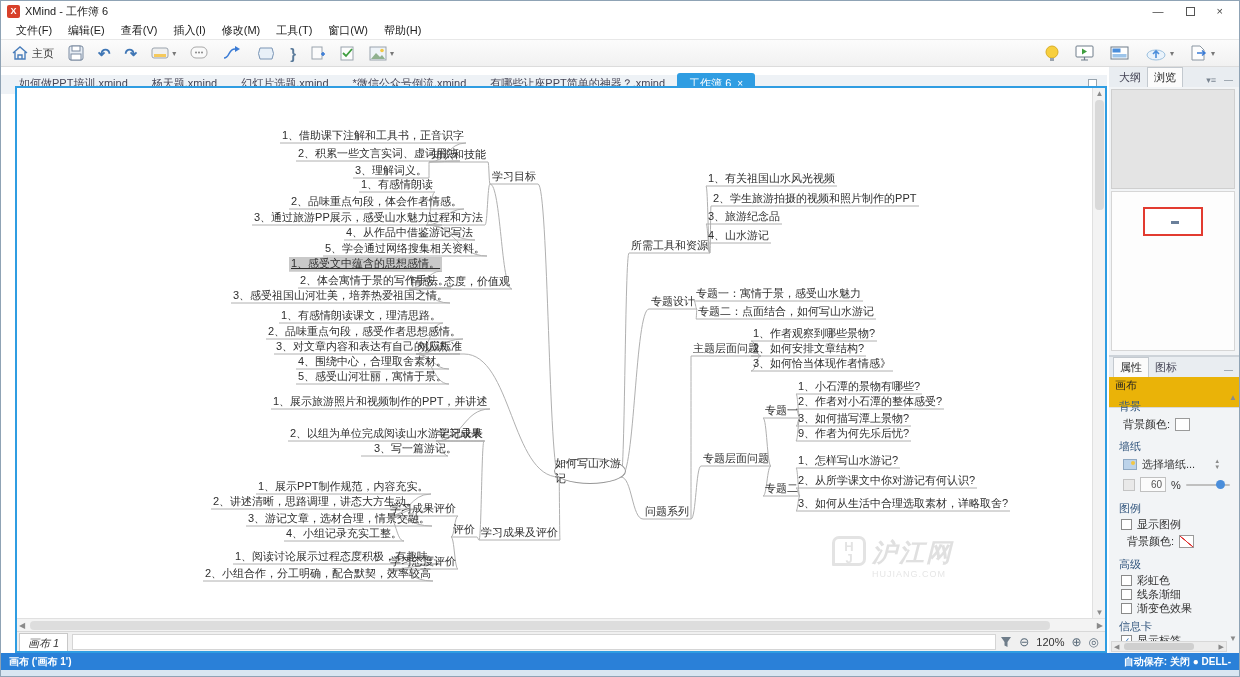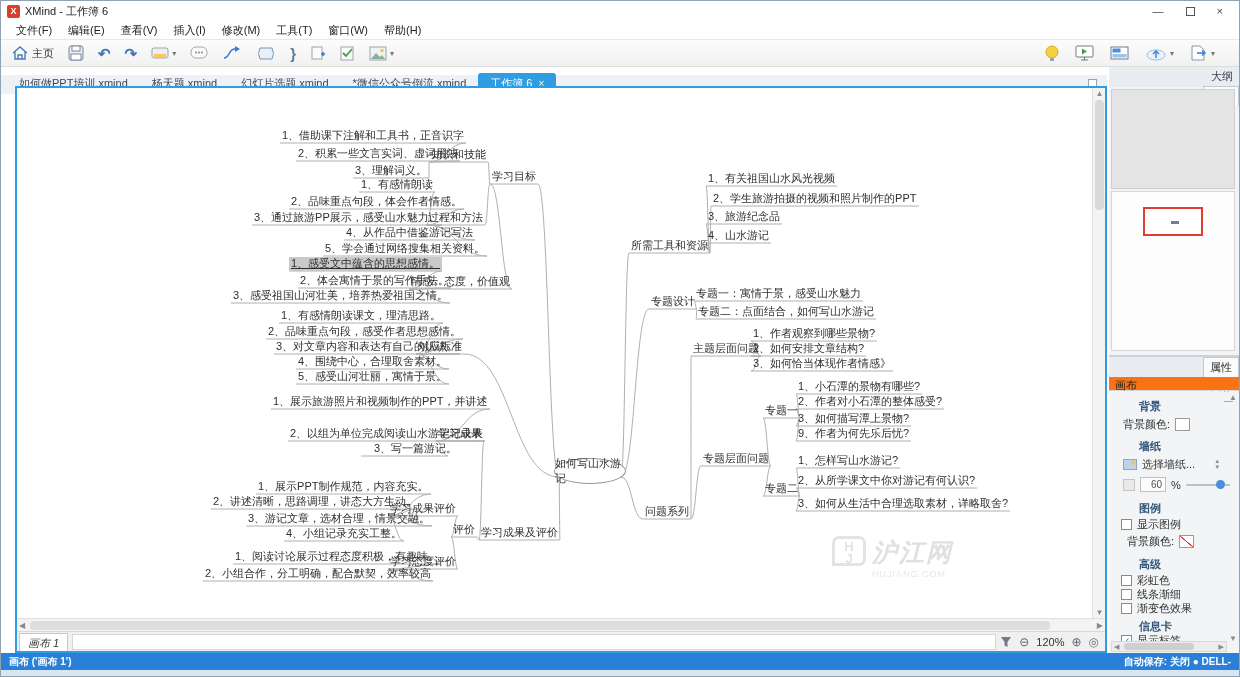--- a/index.html
+++ b/index.html
@@ -62,32 +62,32 @@
   
   .sheetrow { position:absolute; left:0; top:543px; width:1088px; height:20px; background:#f0f0f0; border-top:1px solid #d8d8d8; display:flex; align-items:center; }
   .sheettab { height:18px; background:#fff; border:1px solid #c8c8c8; border-bottom:none; font-size:11px; color:#333; padding:2px 8px; margin-left:2px;font-style:italic; }
   .sheet-rest { flex:1; height:16px; background:#fff; border:1px solid #d5d5d5; margin:0 4px; }
   .zoomctrls { display:flex; align-items:center; gap:7px; padding-right:6px; color:#5a6b7a; font-size:12px; }
   .zoom-pct { font-size:11px; color:#333; }
   .zc { cursor:default; }
 
   
   #sidebar { position:absolute; left:1108px; top:66px; width:130px; height:586px; background:#f2f4f6; }
-  .sb-tabrow { position:absolute; left:0; width:100%; height:20px; display:flex; align-items:flex-end; padding-left:4px; background:#e9edf1;flex-direction:column; }
+  .sb-tabrow { position:absolute; left:0; width:100%; height:20px; display:flex; align-items:flex-end; padding-left:4px; background:#e9edf1; }
   .sb-tab { font-size:11px; color:#445; padding:2px 6px; }
   .sb-tab.active { background:#fbfbfb; border:1px solid #c3c9cf; border-bottom:none; color:#222; }
   .sb-icons { margin-left:auto; display:flex; gap:8px; padding:0 6px 2px 0; color:#7a8591; font-size:9px; }
   .nav-body-top { position:absolute; left:2px; top:22px; width:124px; height:100px; background:#e4e4e4; border:1px solid #cfcfcf; }
   .nav-body-bottom { position:absolute; left:2px; top:124px; width:124px; height:160px; background:#fdfdfd; border:1px solid #d6d6d6; }
   .viewport-rect { position:absolute; left:31px; top:15px; width:60px; height:29px; border:2px solid #e23b30; background:#fff; }
   .viewport-mark { position:absolute; left:26px; top:12px; width:8px; height:3px; background:#6a7f9a; }
   .sb-divider { position:absolute; left:0; top:288px; width:100%; height:2px; background:#cdd3d9; }
 
-  .props-header { position:absolute; left:0; top:310px; width:100%; height:14px; background:#f97316; border-bottom:1px solid #d8d8d8; font-size:11px; color:#222; padding:1px 12px 0 6px; }
-  .plabel { position:absolute; font-size:11px; color:#31557d; font-weight:bold;margin-left:20px; }
+  .props-header { position:absolute; left:0; top:310px; width:100%; height:31px; background:#eab308; border-bottom:1px solid #d8d8d8; font-size:11px; color:#222; padding:1px 12px 0 6px; }
+  .plabel { position:absolute; font-size:11px; color:#31557d; font-weight:normal; }
   .prow { position:absolute; font-size:11px; color:#333; display:flex; align-items:center; gap:5px; }
   .swatch { width:15px; height:13px; border:1px solid #9a9a9a; background:#fff; display:inline-block; }
   .swatch.none { background:linear-gradient(to top right, #fff 46%, #e03030 48%, #e03030 52%, #fff 54%); }
   .swatch.disabled { width:12px; height:12px; background:#e9e9e9; border-color:#c4c4c4; }
   .checkbox { width:11px; height:11px; border:1px solid #8a8a8a; background:#fff; display:inline-block; font-size:9px; line-height:10px; text-align:center; color:#2c6fb7; }
   .numbox { width:26px; height:15px; border:1px solid #c0c0c0; background:#fbfbfb; font-size:10px; color:#555; text-align:right; padding:1px 3px 0 0; }
   .slider { position:relative; width:44px; height:2px; background:#c0c0c0; border-radius:1px; }
   .slider .knob { position:absolute; left:30px; top:-4px; width:9px; height:9px; background:#4b8edb; border-radius:50%; }
   .spinner { display:flex; flex-direction:column; gap:1px; color:#8a8a8a; font-size:6px; line-height:5px; }
   .wp-icon { width:14px; height:11px; background:#bcd3ea; border:1px solid #8fa8c2; position:relative; }
@@ -209,20 +209,21 @@
         <span class="caret">▾</span>
       </div>
     </div>
   </div>
 
   <div class="tabrow">
     <span class="dtab">如何做PPT培训.xmind</span>
     <span class="dtab">杨天题.xmind</span>
     <span class="dtab">幻灯片选题.xmind</span>
     <span class="dtab">*微信公众号倒流.xmind</span>
+    <span class="dtab">有哪些让座PPT简单的神器？.xmind</span>
     <span class="dtab active">
       <span>工作簿 6</span>
       <span class="x">×</span>
     </span>
     <span class="tabrow-maximize"></span>
   </div>
 
   <div id="editor">
     <div id="canvas">
       <svg id="mm-links" width="1075" height="530">

